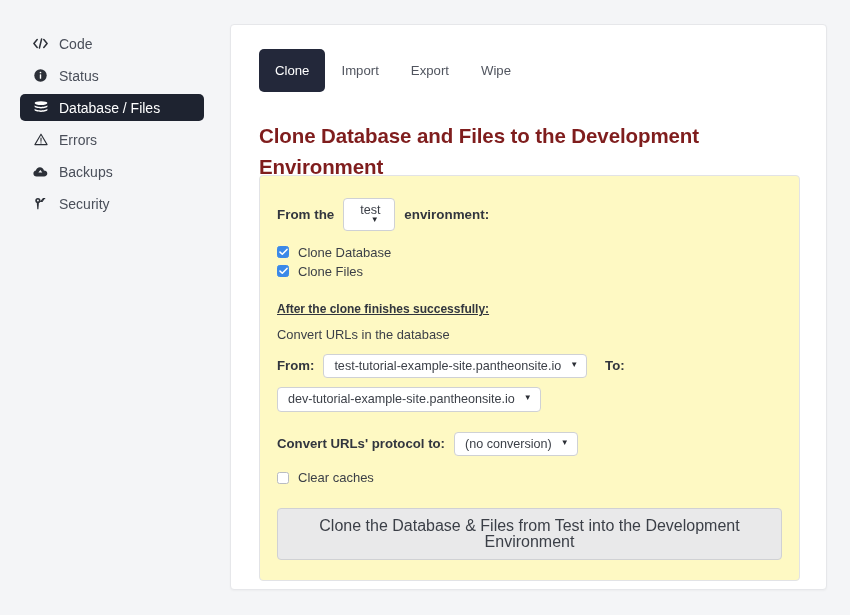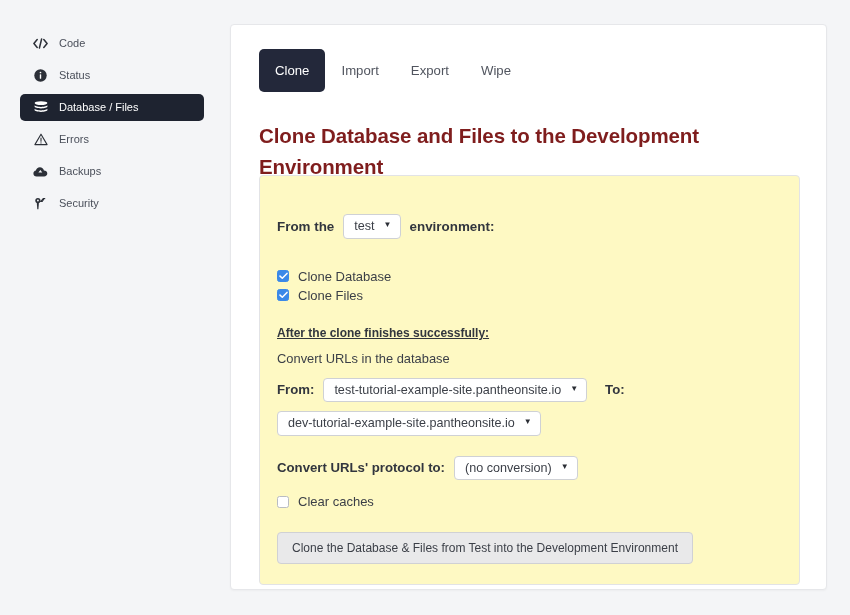--- a/index.html
+++ b/index.html
@@ -24,21 +24,21 @@
     padding-top: 30px;
   }
   .nav-item {
     display: flex;
     align-items: center;
     height: 27px;
     margin: 0 26px 5px 20px;
     padding: 0 12px;
     border-radius: 5px;
     color: #4a4f5a;
-    font-size: 11px;
+    font-size: 14px;
     cursor: pointer;
     white-space: nowrap;
   }
   .nav-item.active {
     background: #1e2330;
     color: #ffffff;
   }
   .nav-icon {
     width: 17px;
     height: 15px;
@@ -134,21 +134,21 @@
     cursor: pointer;
     white-space: nowrap;
   }
   .select .caret {
     margin-left: 9px;
     font-size: 8px;
     color: #2b2e35;
     line-height: 1;
     transform: translateY(-1px);
   }
-  .sel-env { margin: 16px 9px; min-width: 52px; }
+  .sel-env { margin: 0 9px; min-width: 52px; flex-direction: column; }
 
   .chk-row {
     display: flex;
     align-items: center;
     margin-bottom: 6px;
     font-size: 13px;
     color: #3b3f47;
   }
   .chk-row:last-of-type { margin-bottom: 0; }
   .chkbox {
@@ -205,21 +205,21 @@
   .protocol-row .inline-label { margin-right: 9px; }
 
   .btn-submit {
     display: block;
     margin-top: 24px;
     background: #e9e9ea;
     border: 1px solid #d0d1d4;
     border-radius: 4px;
     color: #3b3f47;
     font-family: "Liberation Sans", sans-serif;
-    font-size: 12px;
+    font-size: 16px;
     padding: 9px 14px;
     line-height: 1;
     cursor: pointer;
   }
 </style>
 </head>
 <body>
 
 <div id="app">
 

